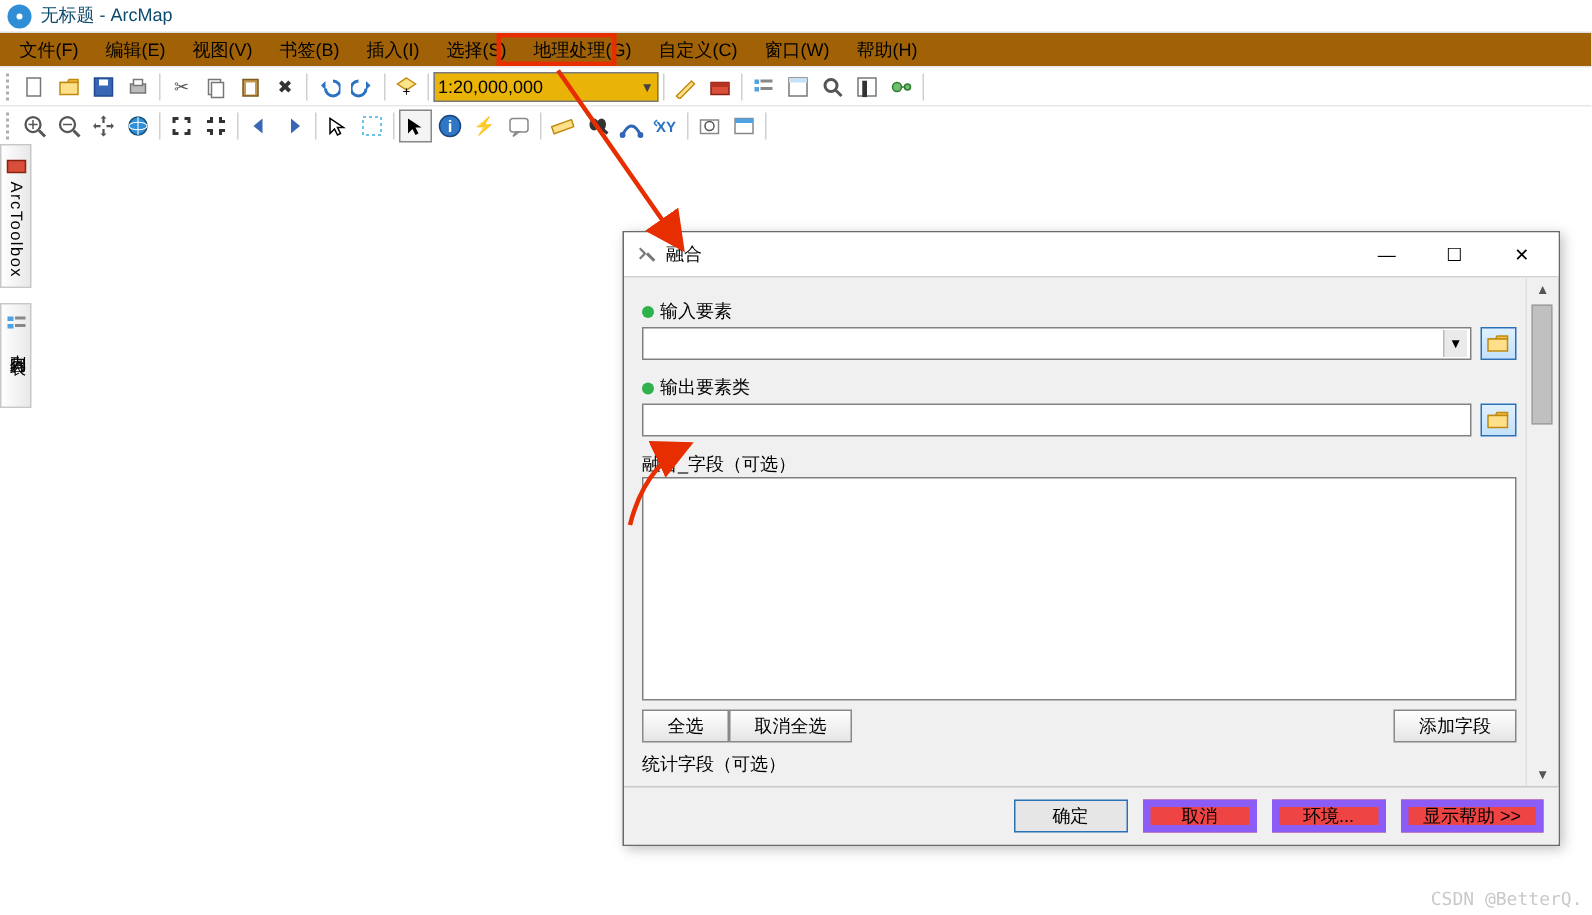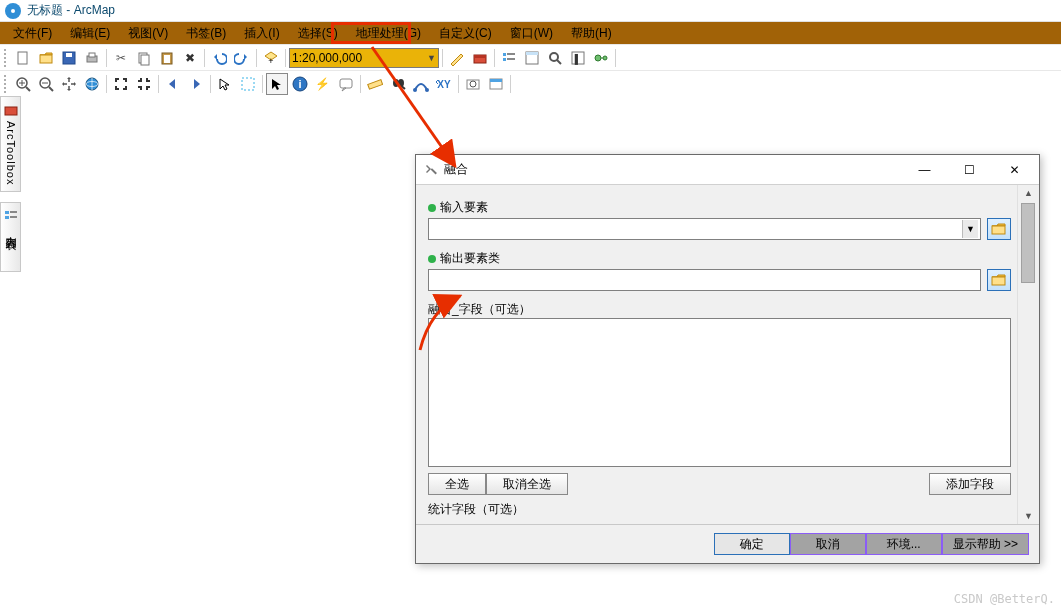--- a/index.html
+++ b/index.html
@@ -224,27 +224,27 @@
     font-size: 12px;
     display: inline-flex; align-items: center; justify-content: center;
     cursor: default;
     white-space: nowrap;
   }
   .list-actions .spacer { flex: 1; }
 
   .dlg-footer {
     border-top: 1px solid #c8c8c8;
     padding: 8px 10px;
-    display: flex; justify-content: flex-end; gap: 0;
+    display: flex; justify-content: flex-end; gap: 10px;
     background: #f0f0f0;
   }
   .dlg-footer .btn {
      min-width: 76px;
-     background: #a3a3a3;
-     border: 1px solid #8b5cf6;
+     background: #ef4444;
+     border: 5px solid #8b5cf6;
      padding: 0 10px;
   }
   .dlg-footer .btn.primary {
     border: 1px solid #2b70b8;
     background: #e6e6e6;
   }
 
   
   svg.anno {
     position: absolute;

